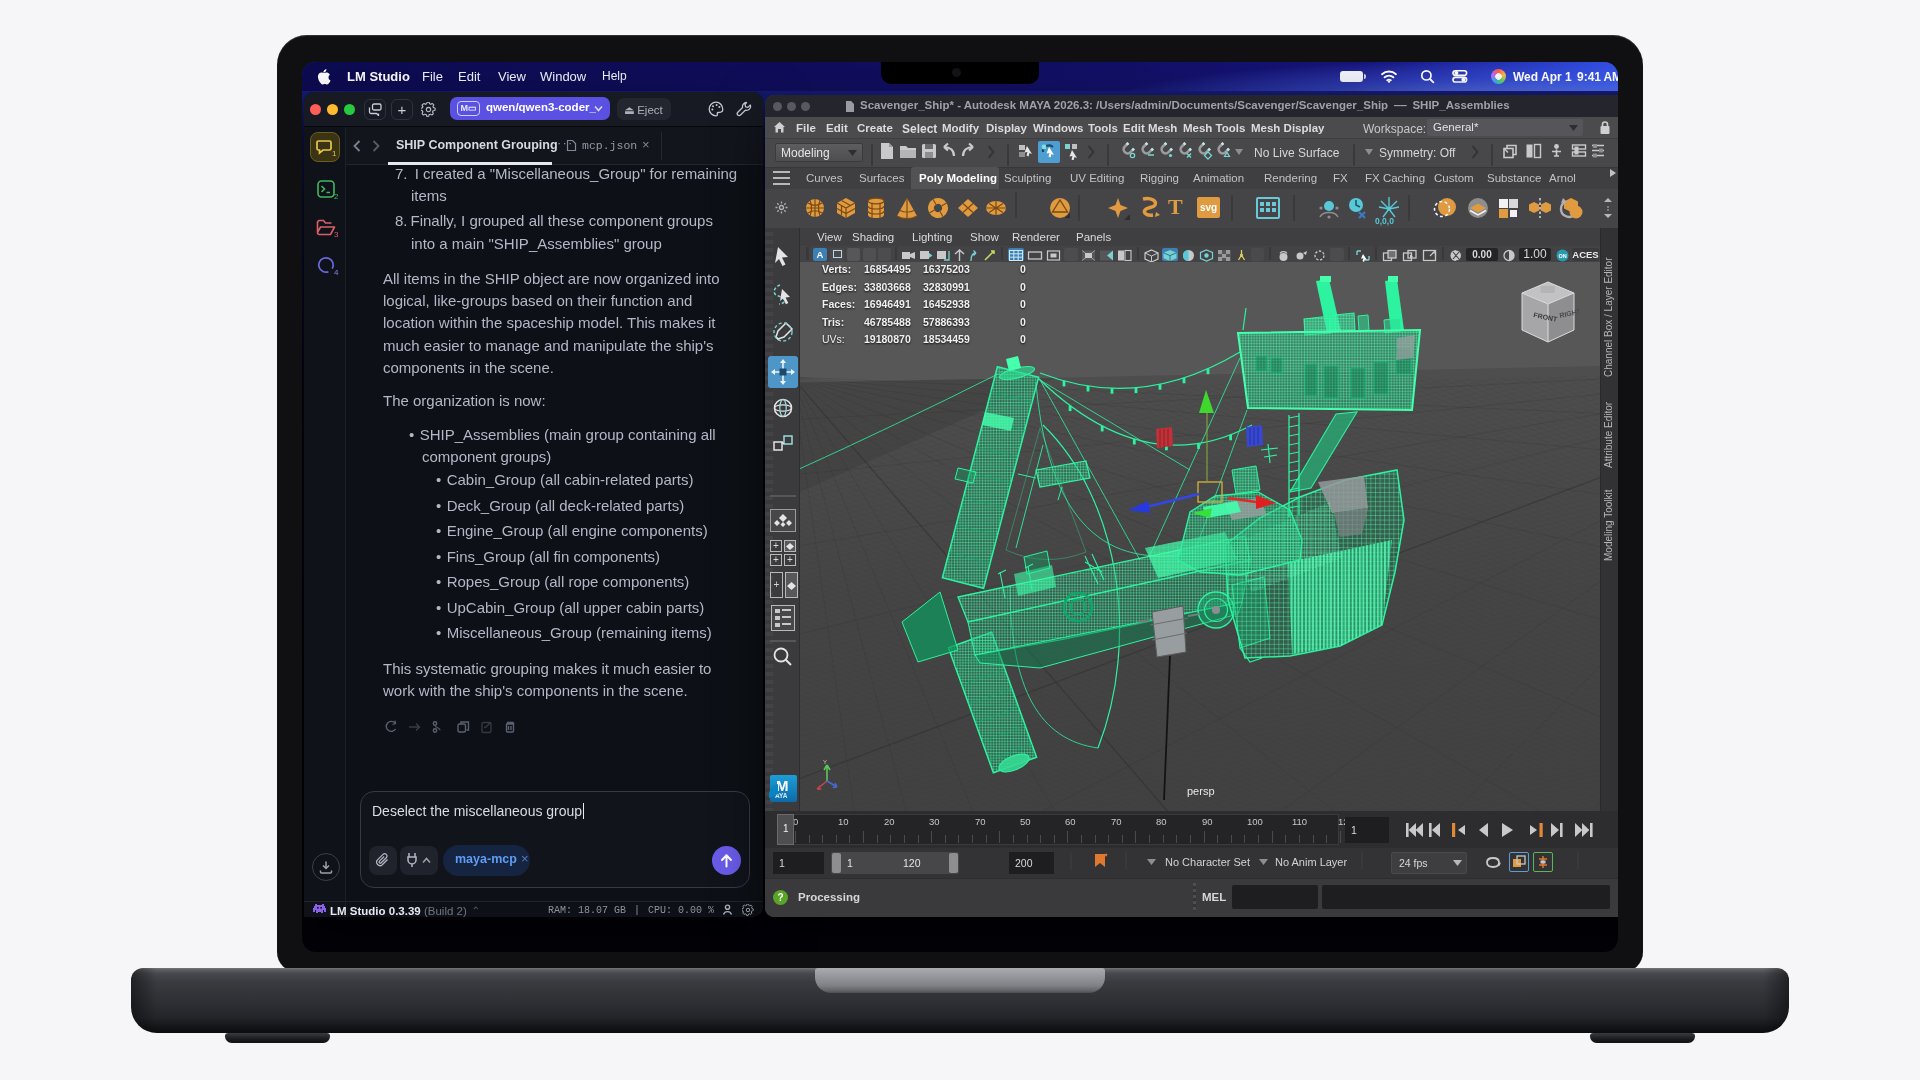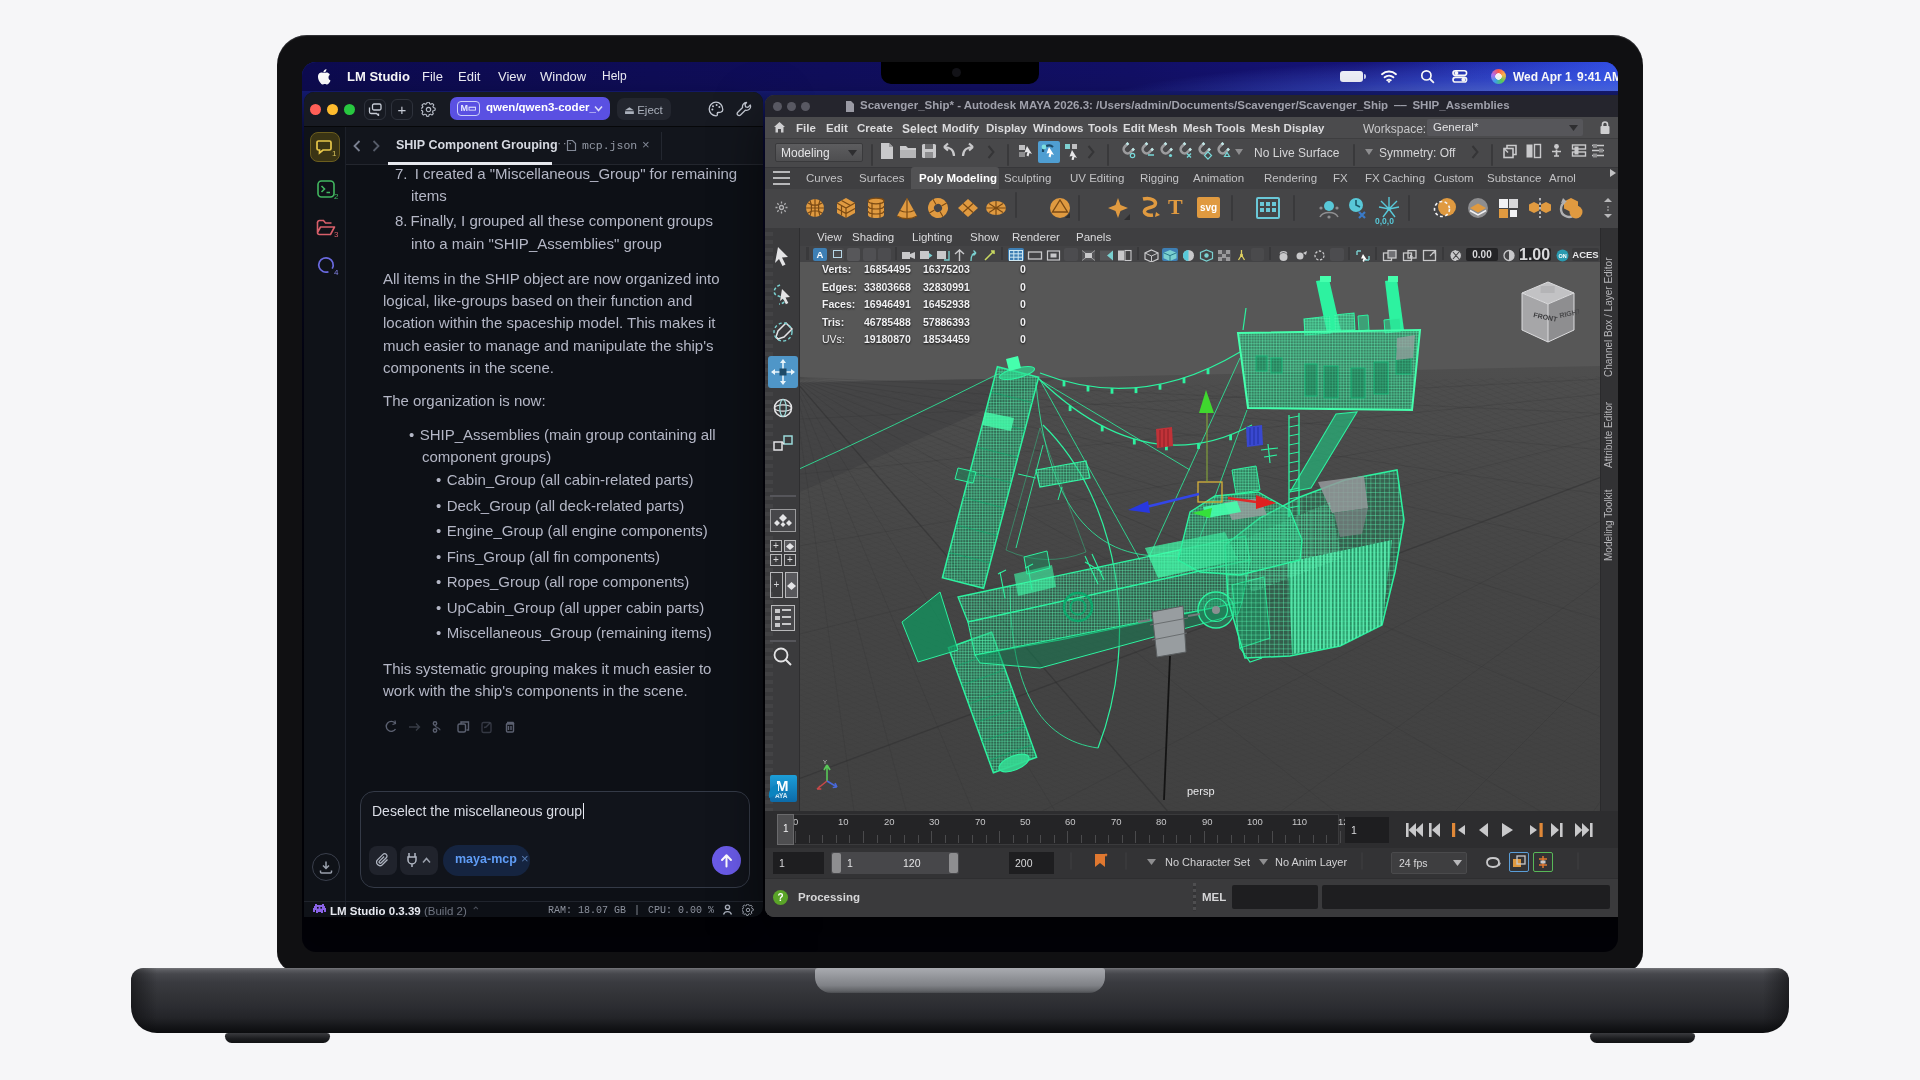--- a/index.html
+++ b/index.html
@@ -693,21 +693,21 @@
           <path d="M7 1a5.5 5.5 0 0 1 0 11M4 3l6 7M10 3 4 10" stroke="#454547" stroke-width="1.1" fill="none"></path>
         </svg></div>
       <div class="a" style="left:701px;top:152.5px;width:32px;height:13px;background:#242426;border-radius:2px;">
         <div style="color:#d8d8da;font-size:10px;text-align:center;line-height:13px;font-weight:bold">0.00</div>
       </div>
       <div class="a" style="left:737px;top:152.5px;width:14px;height:13px;"><svg width="14" height="13" viewBox="0 0 14 13">
           <circle cx="7" cy="6.5" r="5" fill="none" stroke="#c8c8ca" stroke-width="1.3"></circle>
           <path d="M7 1.5a5 5 0 0 1 0 10z" fill="#c8c8ca"></path>
         </svg></div>
       <div class="a" style="left:754px;top:152.5px;width:32px;height:13px;background:#242426;border-radius:2px;">
-        <div style="color:#d8d8da;font-size:16px;line-height:13px;font-weight:bold">1.00</div>
+        <div style="color:#d8d8da;font-size:12px;text-align:center;line-height:13px;font-weight:normal">1.00</div>
       </div>
       <div class="a" style="left:790px;top:152.5px;width:15px;height:13px;"><svg width="15" height="13" viewBox="0 0 15 13">
           <circle cx="7.5" cy="6.5" r="6" fill="#2a9ab0"></circle>
           <text x="7.5" y="9" font-size="5.5" fill="#fff" text-anchor="middle" font-weight="bold">ON</text>
         </svg></div>
       <div class="a" style="left:807px;top:152.5px;width:27px;height:13px;background:#3a3a3c;border-radius:2px;">
         <div style="color:#e8e8ea;font-size:9.5px;font-weight:bold;text-align:center;line-height:13px">ACES</div>
       </div>
       <div class="a" style="left:835px;top:133px;width:18px;height:583px;background:#323234;border-left:1px solid #2a2a2c"></div>
       <div class="a" style="left:836px;top:151px;width:16px;height:142px;color:#b6b6ba;font-size:10px;writing-mode:vertical-rl;transform:rotate(180deg);text-align:center;line-height:16px;white-space:nowrap;overflow:hidden">Channel Box / Layer Editor</div>

